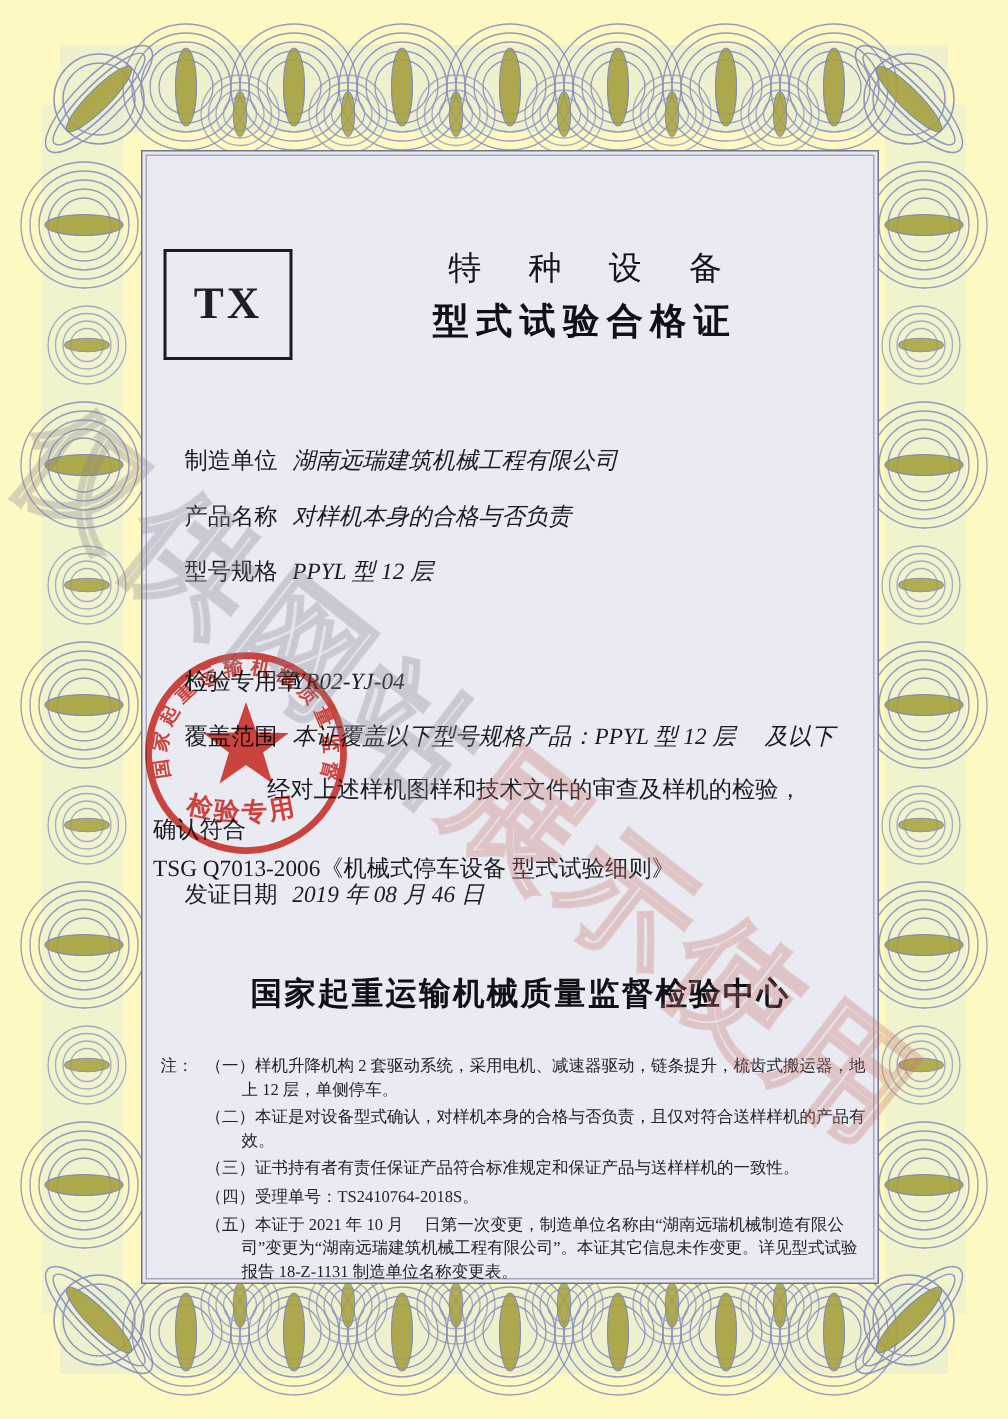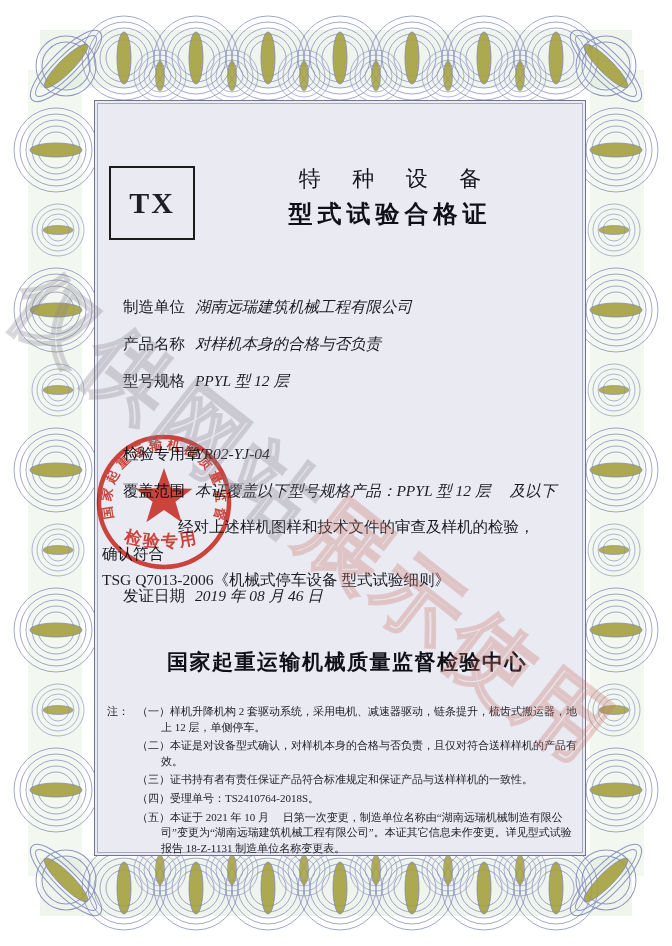--- a/index.html
+++ b/index.html
@@ -1,17 +1,17 @@
 <!DOCTYPE html>
 <html><head>
 <meta charset="utf-8">
 <style>
   html,body{margin:0;padding:0;background:#c9cad4;}
   .stage{position:relative;width:672px;height:946px;overflow:hidden;
-         background:#ffffff;font-family:"Liberation Serif",serif;color:#1e1e26;}
+         background:#fef9c3;font-family:"Liberation Serif",serif;color:#1e1e26;}
   .border-svg{position:absolute;left:0;top:0;z-index:1;}
   .paper{position:absolute;left:94px;top:100px;width:492px;height:756px;
          background:#eaeaf2;border:1px solid #70748a;outline:1px solid #a3a8bc;
          outline-offset:-4px;z-index:2;box-sizing:border-box;}
   .content{position:absolute;left:94px;top:100px;width:492px;height:756px;z-index:4;}
 
   .tx-box{position:absolute;left:15px;top:66px;width:82px;height:70px;
           border:2px solid #1a1a1f;display:flex;align-items:center;justify-content:center;
           font-weight:bold;font-size:30px;letter-spacing:2px;font-family:"Liberation Serif",serif;}
   .title-block{position:absolute;left:112px;top:64px;width:368px;text-align:center;}

